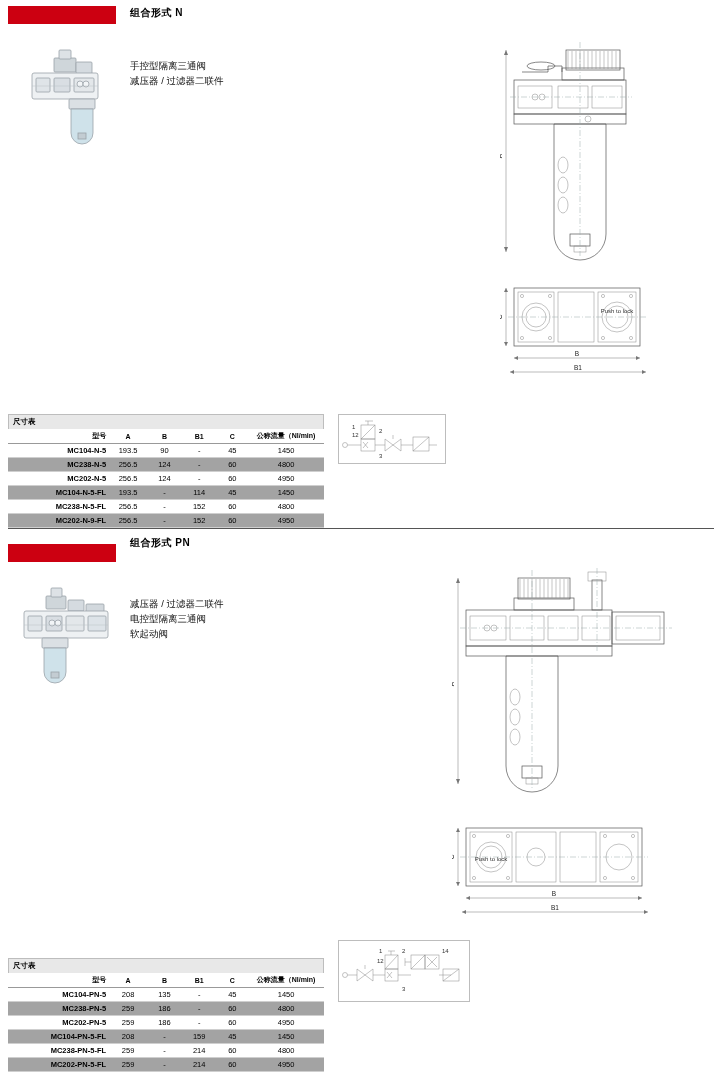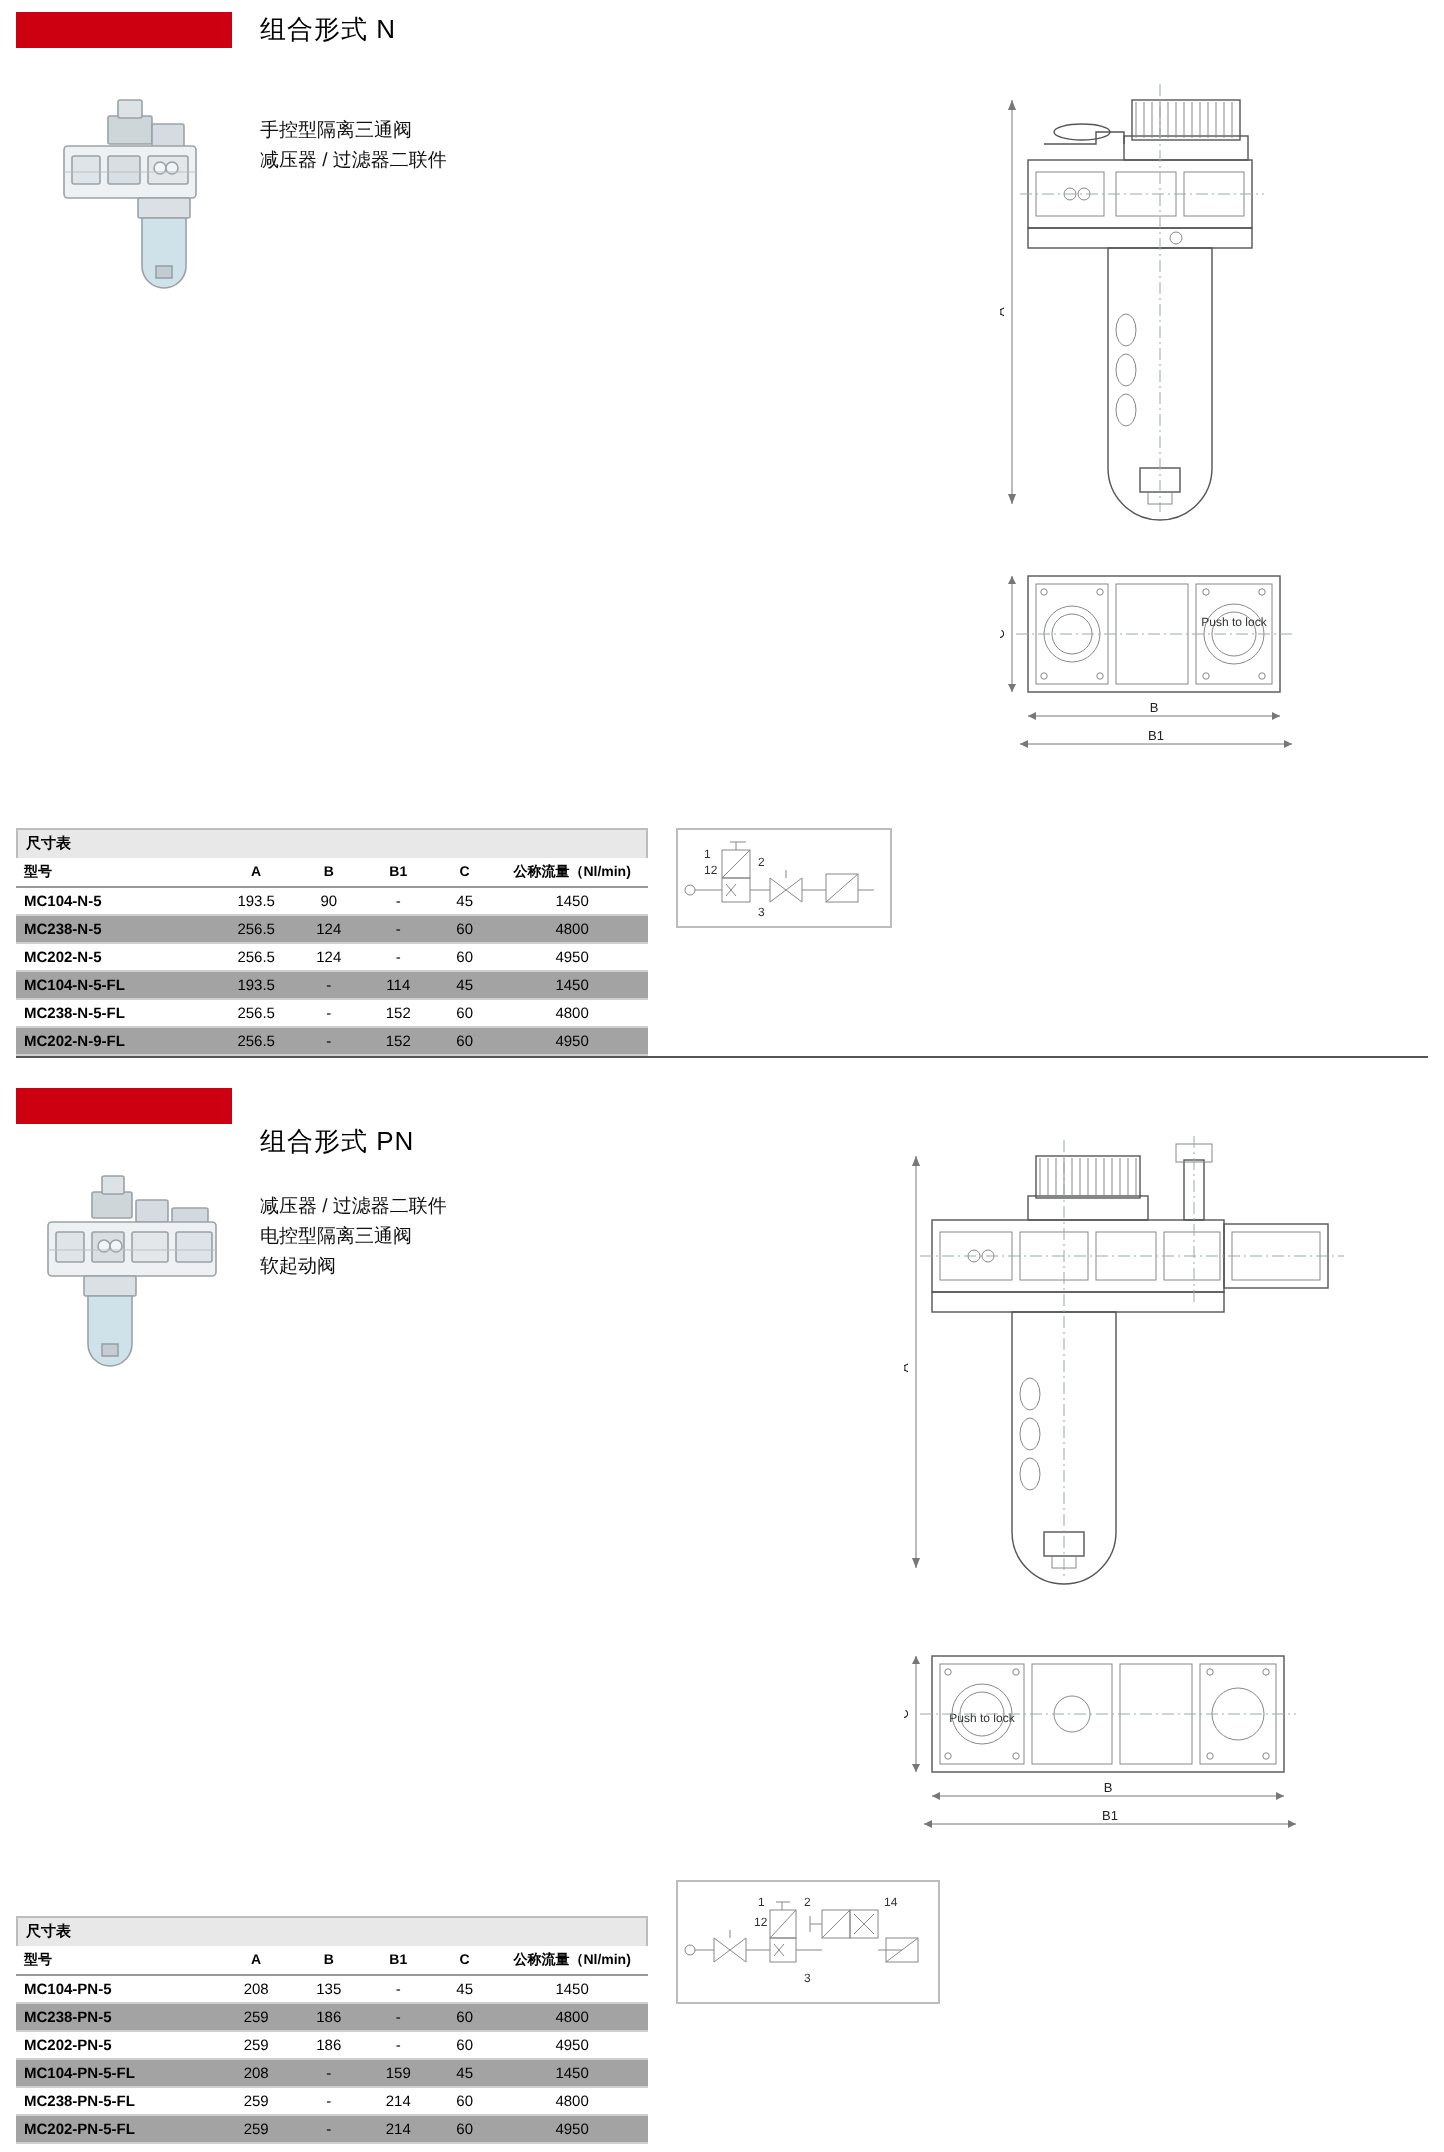--- a/index.html
+++ b/index.html
@@ -28,22 +28,22 @@
 
   
   .red-bar {
     position: absolute;
     width: 108px;
     height: 18px;
     background: #cc0011;
   }
   .title {
     position: absolute;
-    font-size: 13px;
-    font-weight: normal;
+    font-size: 10px;
+    font-weight: bold;
     letter-spacing: .5px;
   }
   .subtitle {
     position: absolute;
     font-size: 9.5px;
     line-height: 15px;
     color: #111;
     margin-top: 20px;
   }
 
@@ -82,21 +82,21 @@
   table.dim th {
     font-size: 7px;
     font-weight: bold;
     padding: 2px 3px;
     border-bottom: 1px solid #999;
     background: #ffffff;
     text-align: center;
     white-space: nowrap;
   }
   table.dim th.first, table.dim td.first {
-    text-align: left;
+    text-align: right;
     padding-left: 4px;
     margin-left: 28px;
   }
   table.dim td {
     font-size: 7.5px;
     padding: 2px 3px;
     text-align: center;
     border-bottom: 1px solid #cfcfcf;
     white-space: nowrap;
   }
@@ -332,21 +332,21 @@
     </svg>
   </div>
 
   <div class="sec-divider" style="top:528px;"></div>
 </div>
 
 <div class="section">
 
   <div class="red-bar" style="left:8px; top:544px;"></div>
 
-  <div class="title" style="left:130px; top:562px;text-align:center;">组合形式 PN</div>
+  <div class="title" style="left:130px; top:536px;text-align:center;">组合形式 PN</div>
 
   <div class="subtitle" style="left:130px; top:576px;">
     <div>减压器 / 过滤器二联件</div>
     <div>电控型隔离三通阀</div>
     <div>软起动阀</div>
   </div>
 
   <div class="photo" style="left:12px; top:580px; width:116px; height:120px;">
     <svg width="116" height="120" viewBox="0 0 116 120">
       <g stroke="#9aa2a8" fill="#e6eaed" stroke-width=".8">

